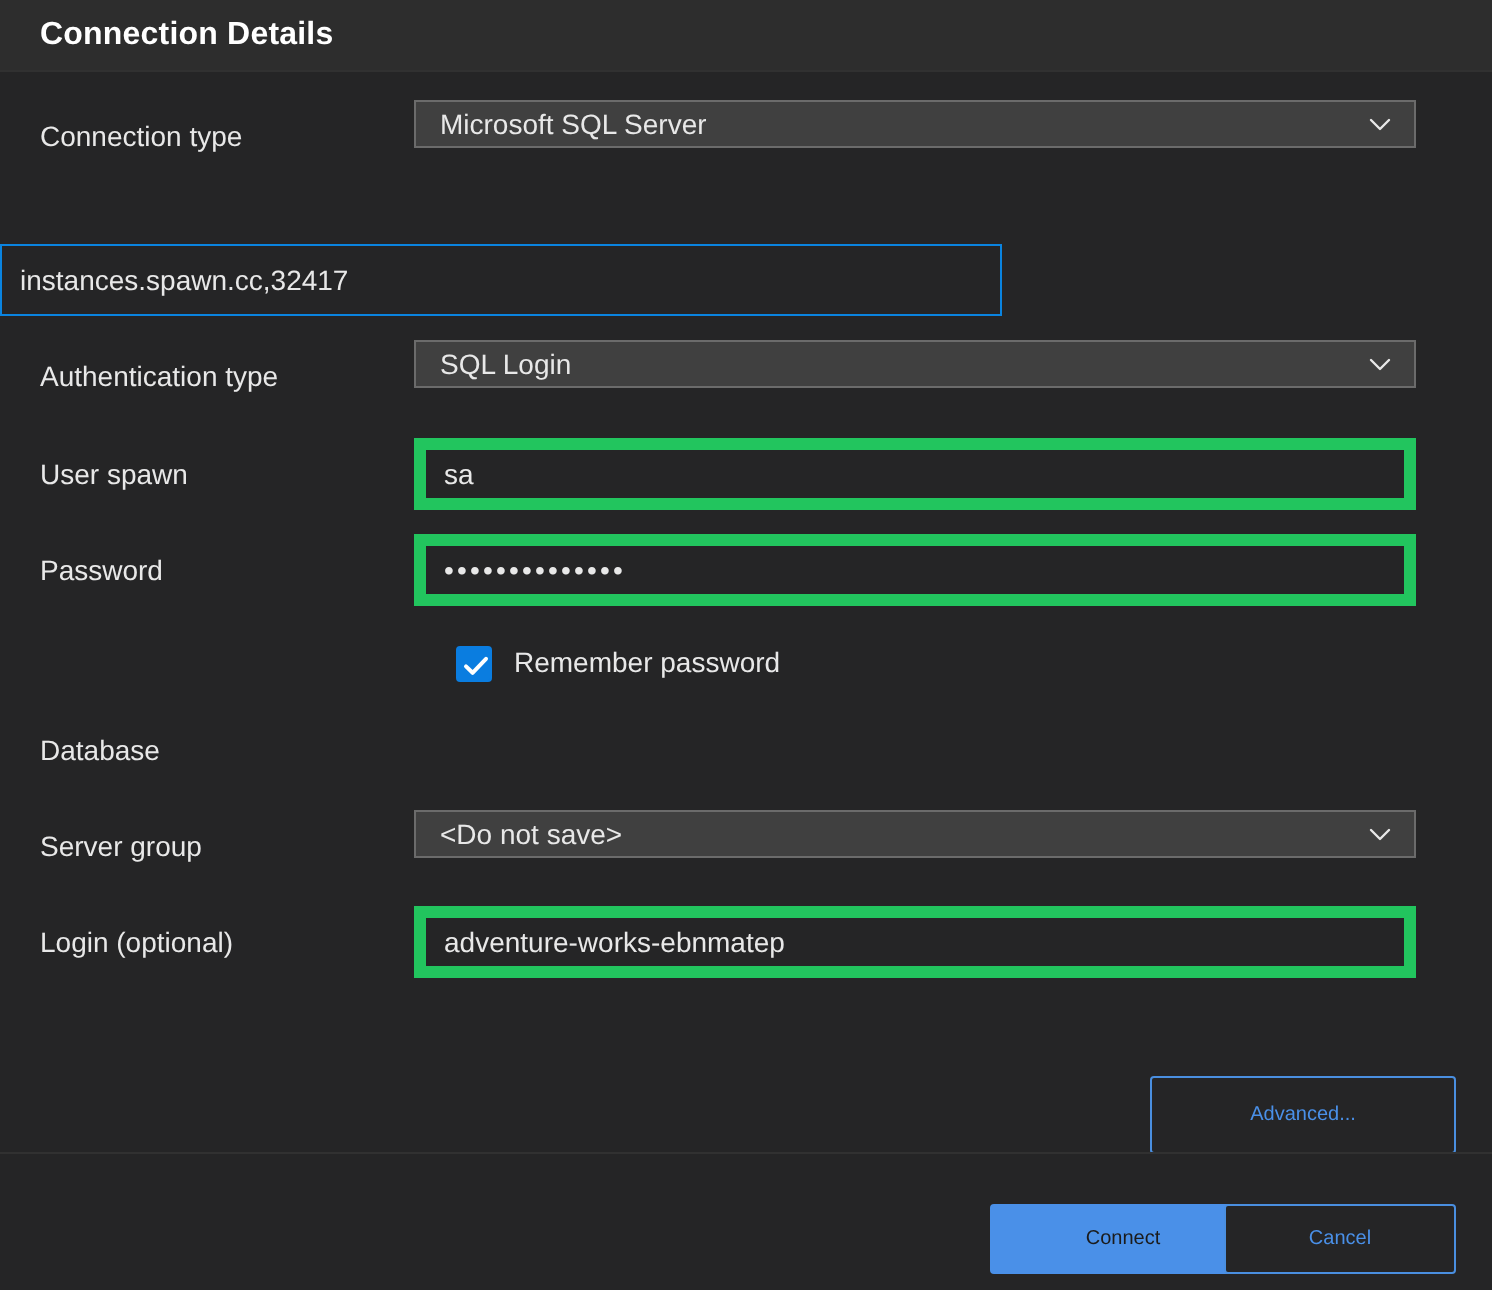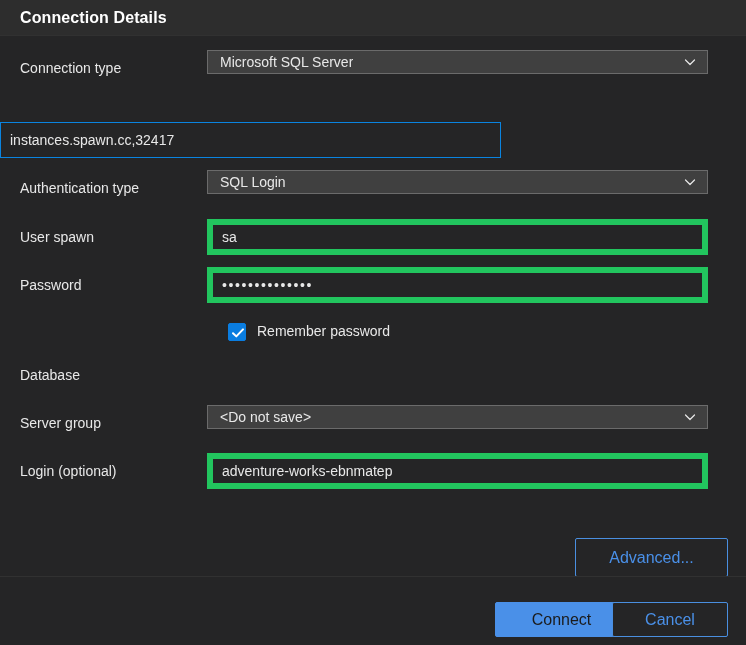--- a/index.html
+++ b/index.html
@@ -156,21 +156,21 @@
     margin-left: 11px;
     font-size: 14px;
     color: #e8e8e8;
     cursor: pointer;
     white-space: nowrap;
   }
 
   
   .btn {
     font-family: "Liberation Sans", sans-serif;
-    font-size: 16px;
+    font-size: 10px;
     border-radius: 2px;
     cursor: pointer;
     display: inline-flex;
     align-items: center;
     justify-content: center;
     outline: none;
     white-space: nowrap;
   }
   .btn-secondary {
     background: #252526;

